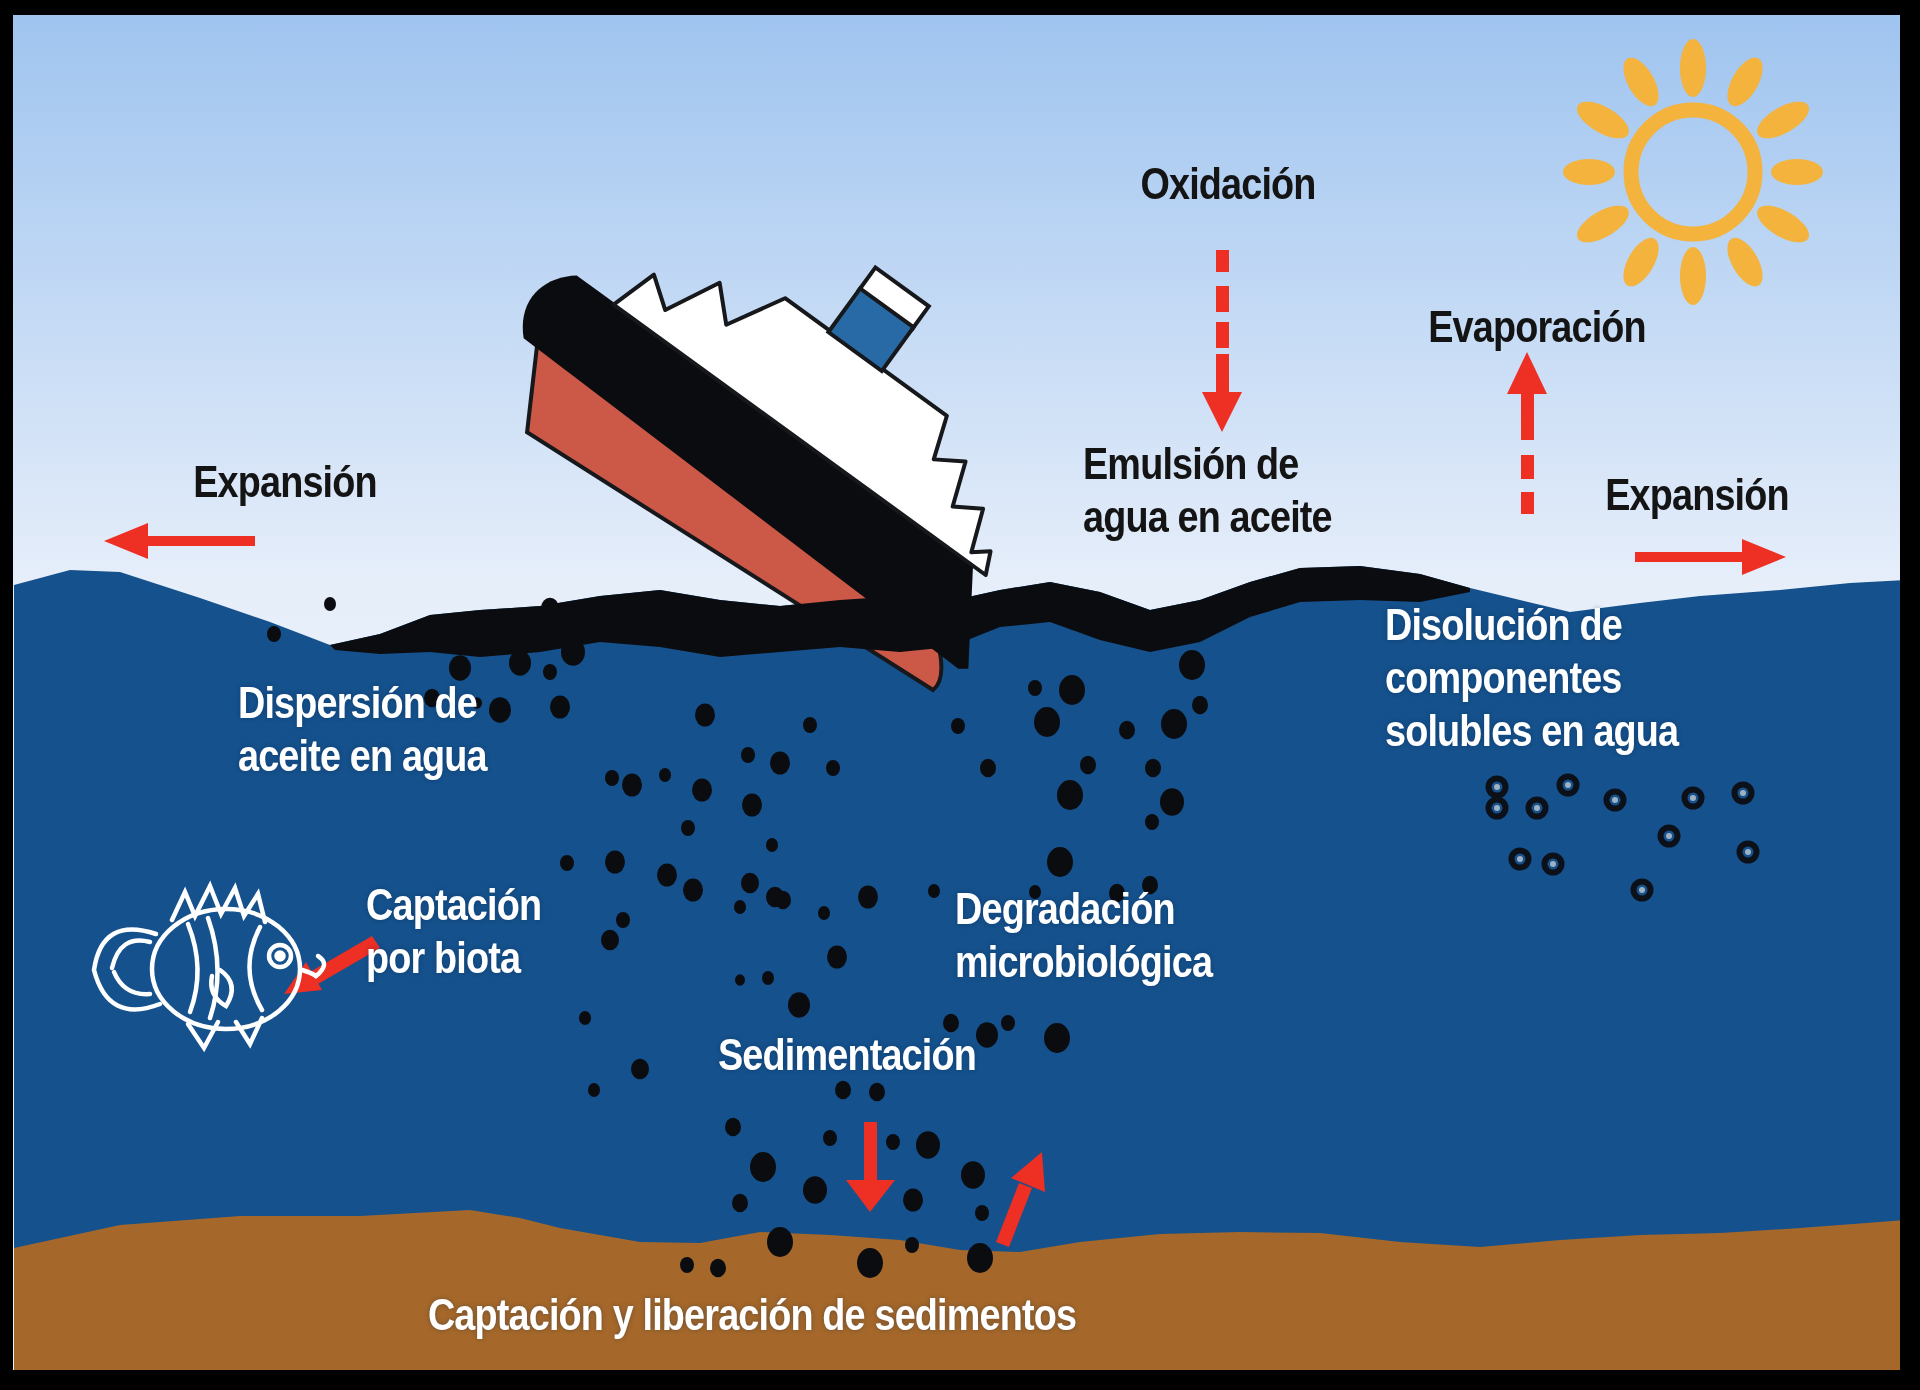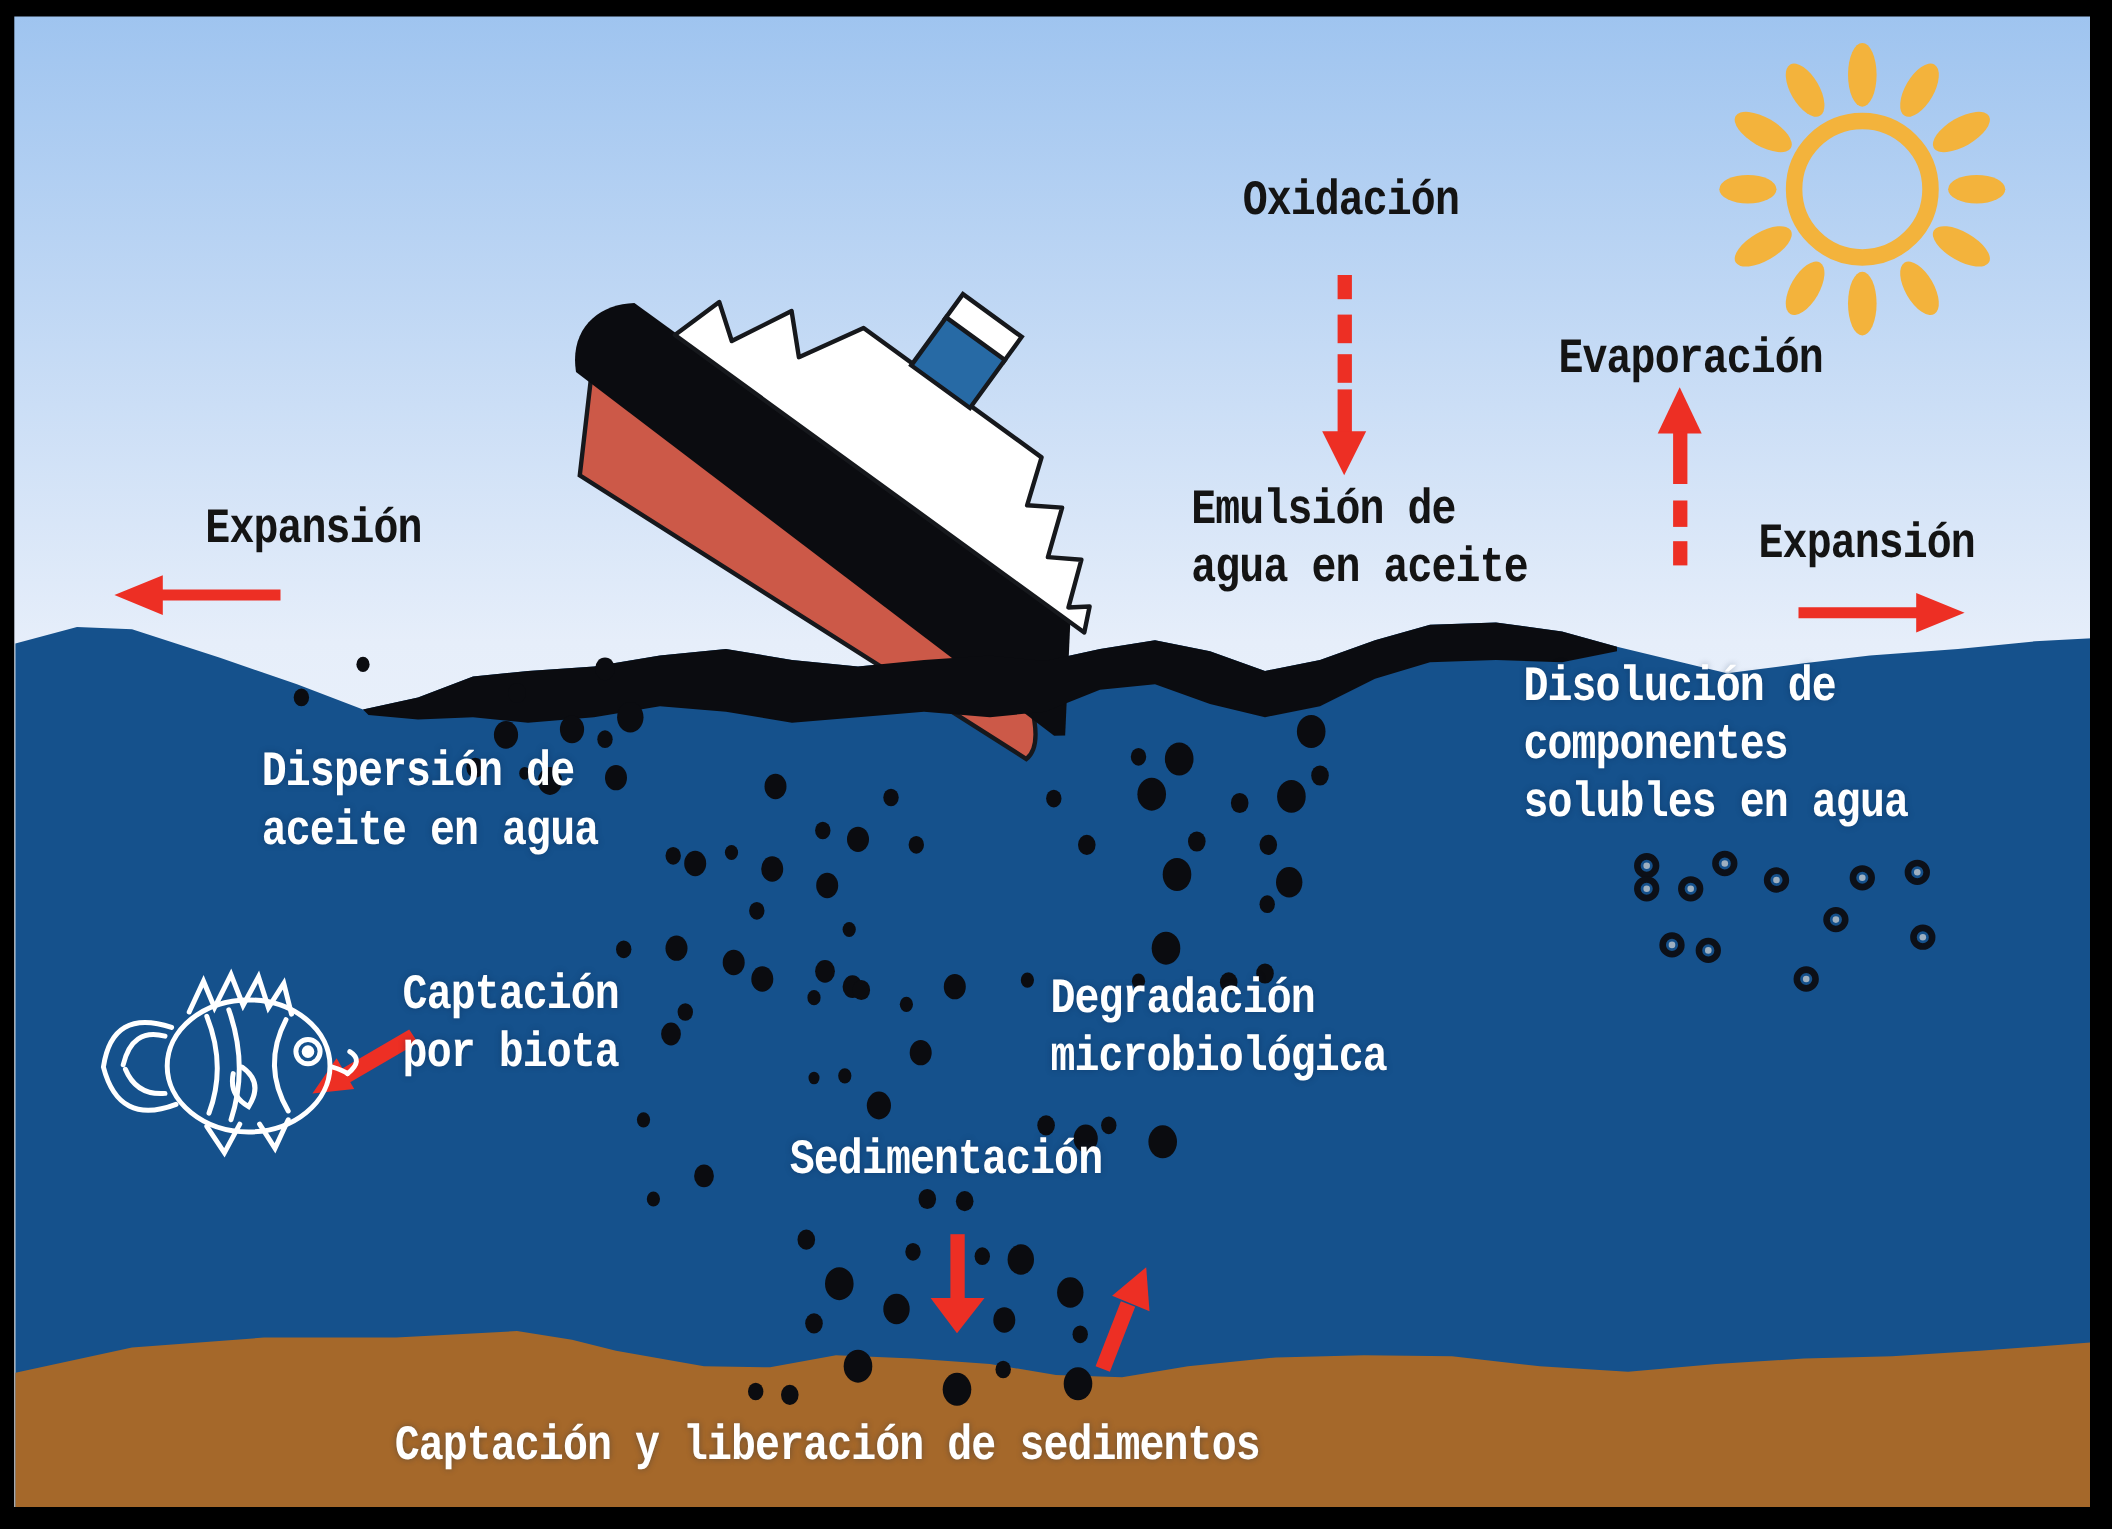--- a/index.html
+++ b/index.html
@@ -1,17 +1,17 @@
 <!DOCTYPE html>
 <html><head>
 <meta charset="utf-8">
 <style>
   html,body{margin:0;padding:0;background:#000;}
   .stage{position:relative;width:1920px;height:1390px;background:#8b5cf6;overflow:hidden;
-         font-family:Liberation Mono, monospace;}
+         font-family:Liberation Sans, sans-serif;}
   .scene-svg{position:absolute;left:0;top:0;}
   .lbl{position:absolute;font-weight:700;font-size:45px;letter-spacing:-1px;
        line-height:53px;white-space:nowrap;}
   .lbl.dark{color:#141414;}
   .lbl.light{color:#ffffff;text-shadow:0 0 6px rgba(6,35,70,.35);}
   .lbl.center{transform-origin:center top;transform:translateX(-50%) scaleX(.84);}
   .lbl.left{transform-origin:left top;transform:scaleX(.84);}
 </style>
 </head>
 <body>

